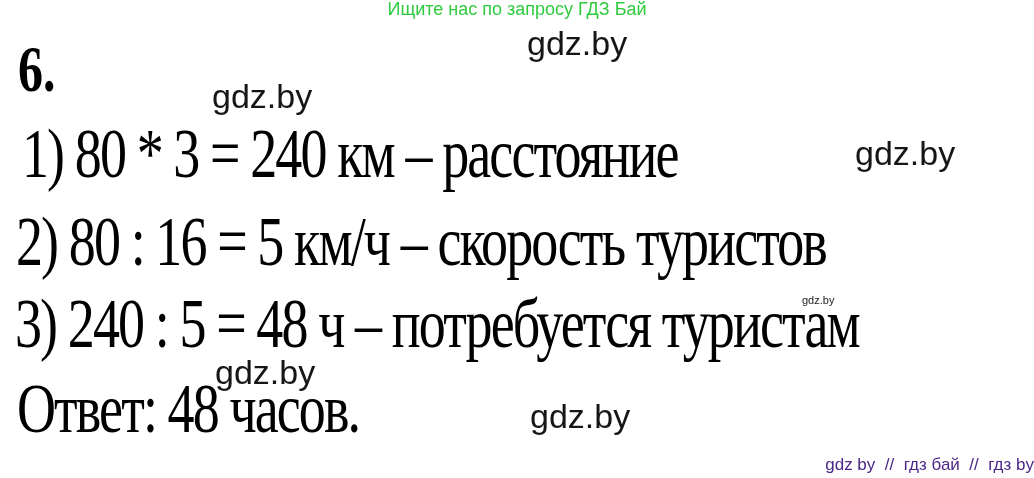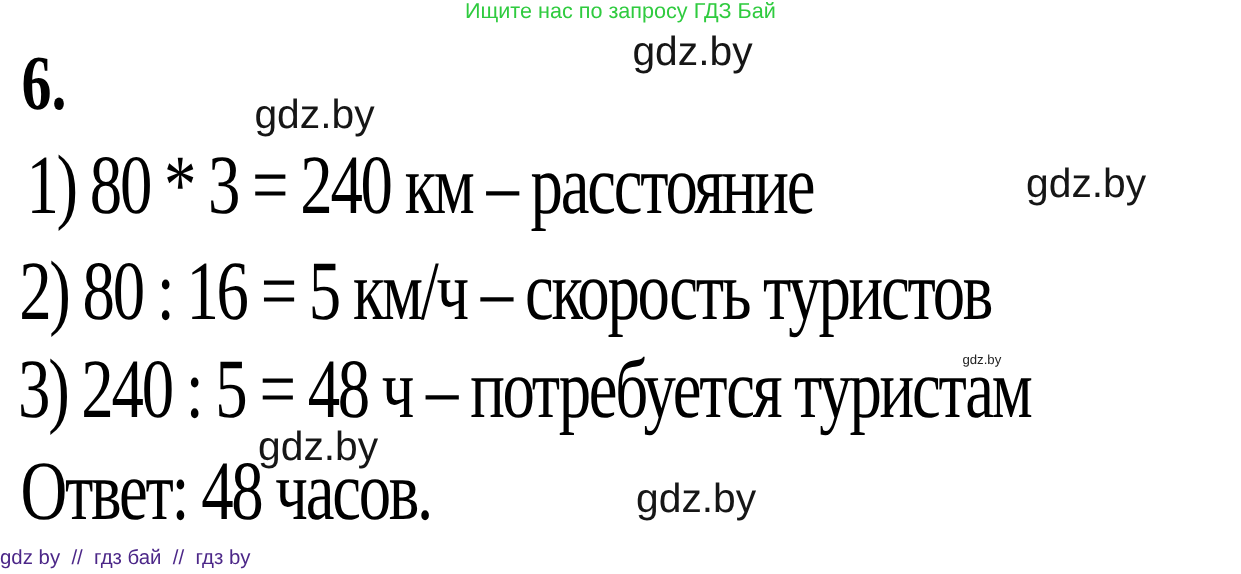--- a/index.html
+++ b/index.html
@@ -56,21 +56,21 @@
   .wm-small{
     position:absolute;
     font-family:"Liberation Sans", sans-serif;
     font-size:11px;line-height:1;
     color:#222222;
     white-space:pre;
   }
   
   .footer{
     position:absolute;top:456px;left:0;width:1034px;
-    text-align:left;
+    text-align:right;
     font-size:17px;font-weight:500;line-height:1;
     color:var(--footer-purple);
     white-space:pre;
   }
   .line1{left:22px;top:119px;}
   .line2{left:16px;top:207px;}
   .line3{left:15px;top:289px;}
   .answer{left:17px;top:374px;}
   .num6{left:18px;top:36px;}
   .wm-top{left:527px;top:26px;}

